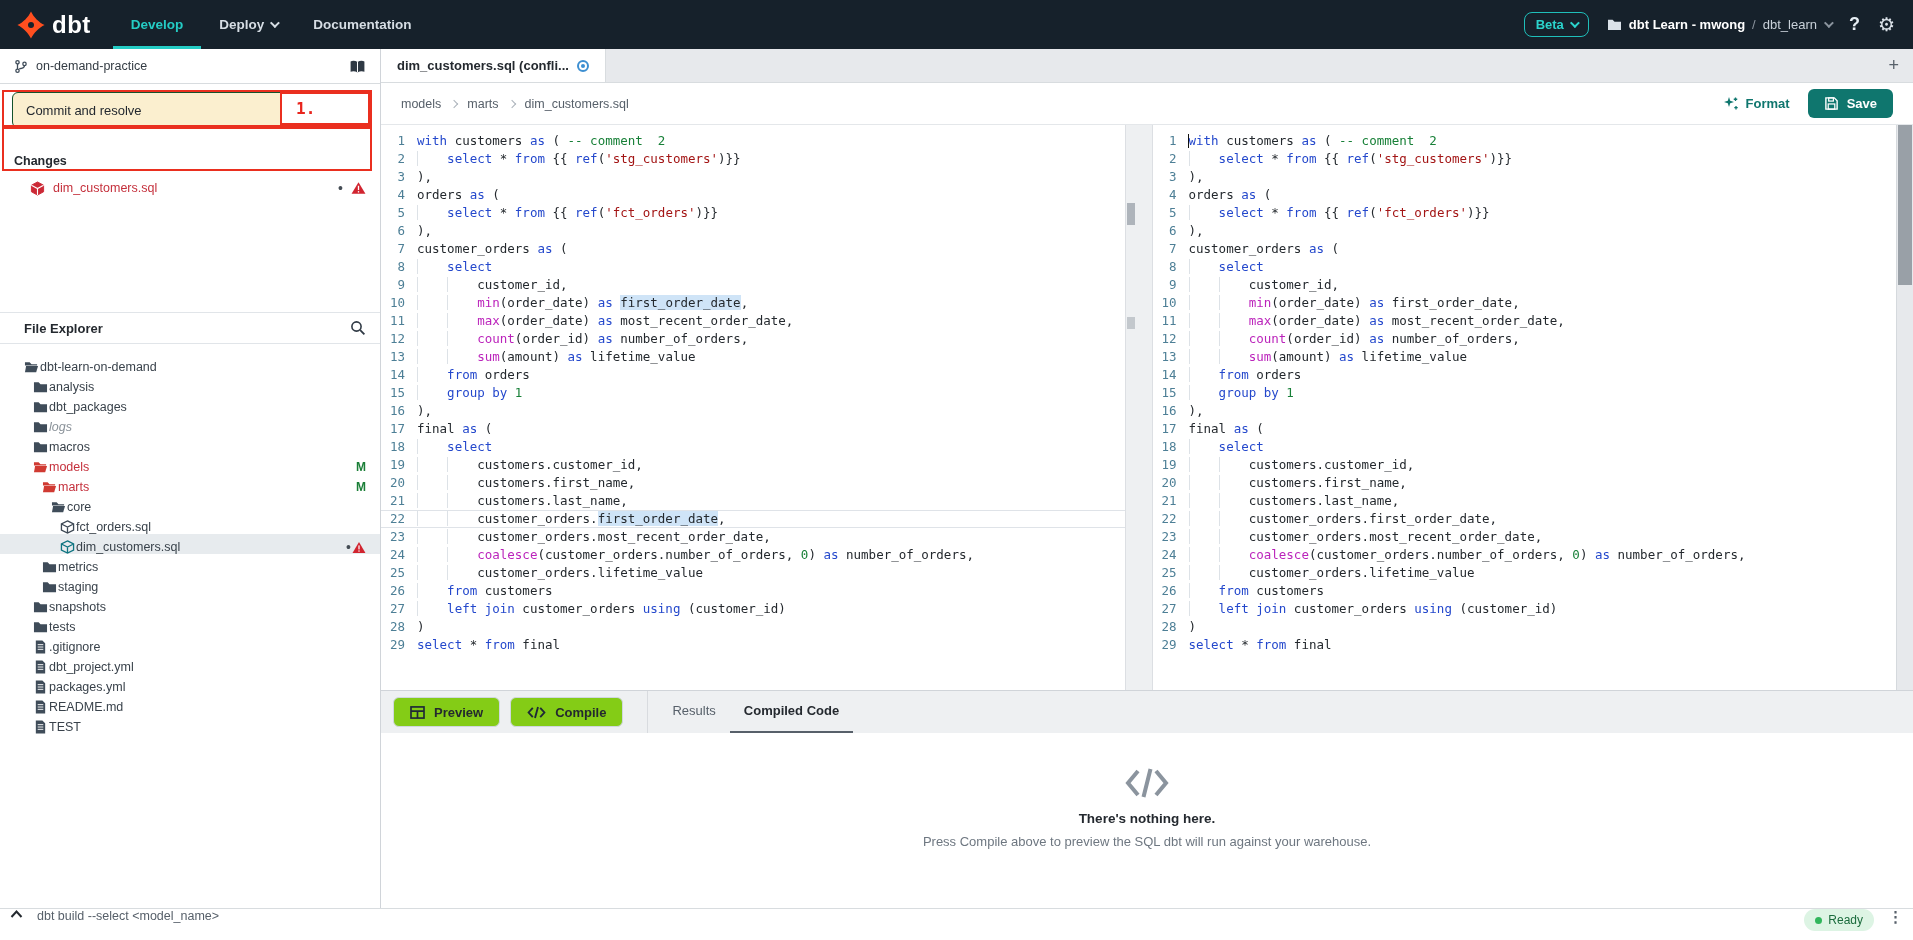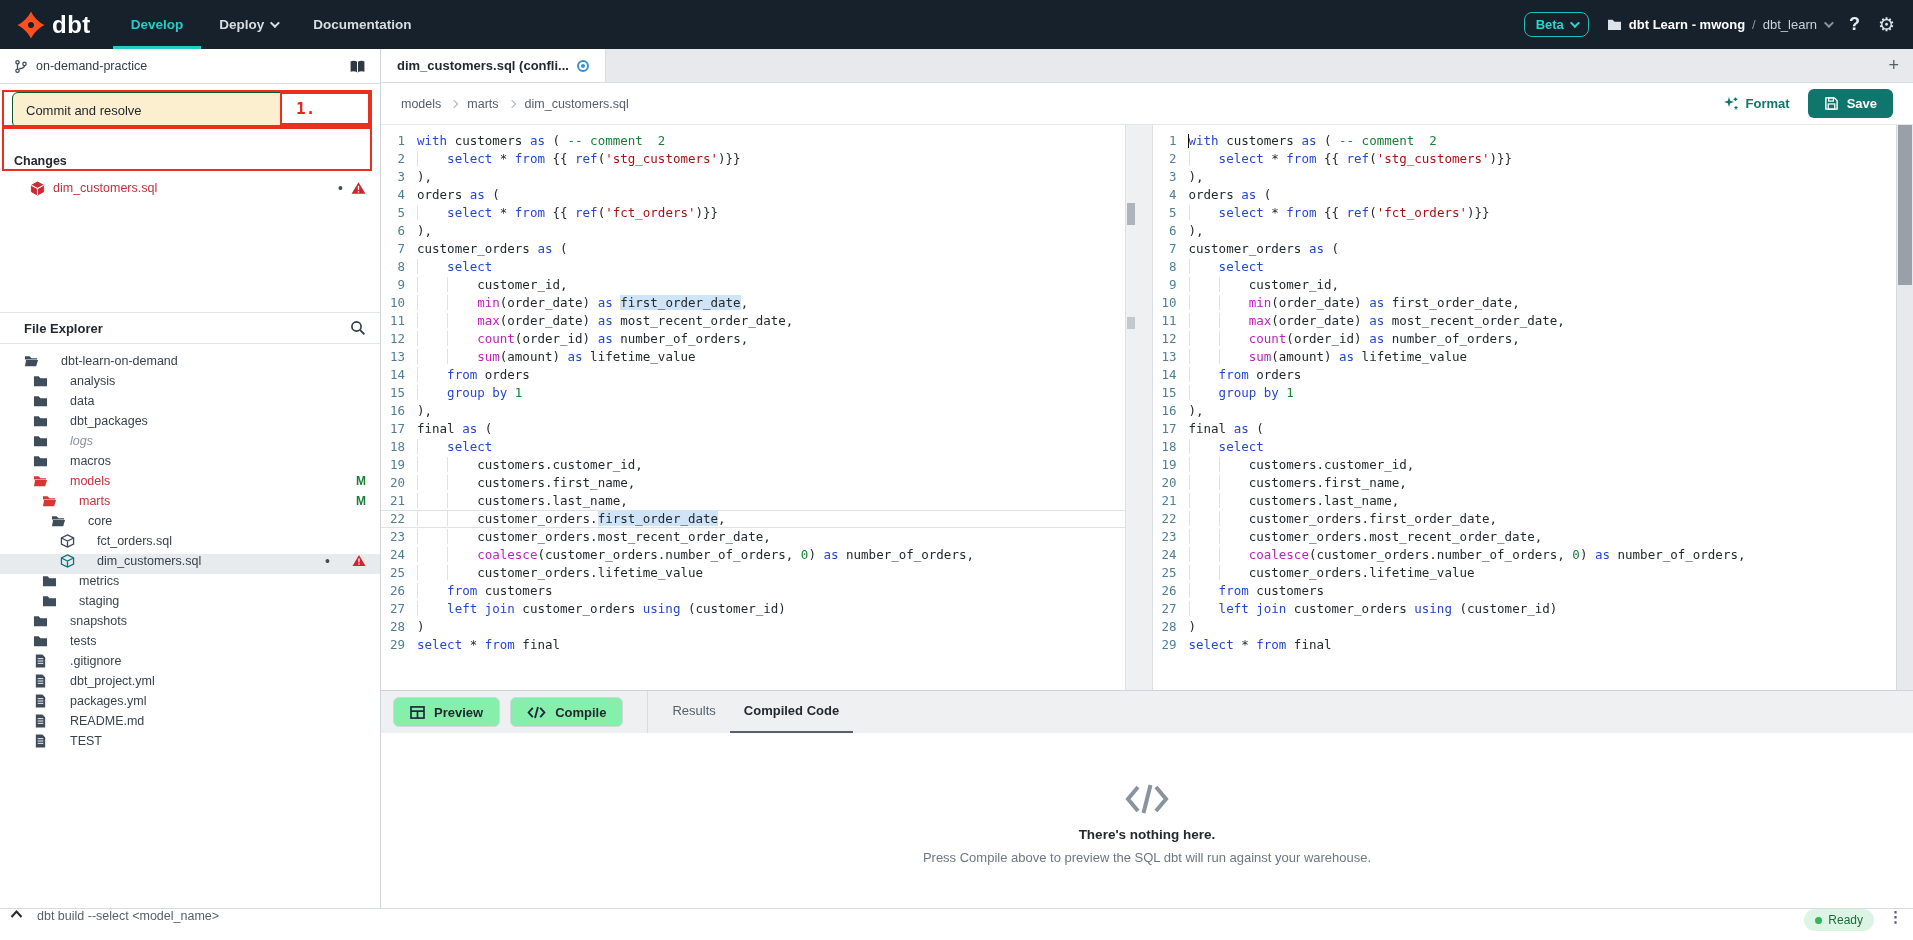--- a/index.html
+++ b/index.html
@@ -35,21 +35,21 @@
   .commit-row { margin:8px 12px 0 12px; height:36px; display:flex; border:1px solid #14532d; border-radius:6px; background:#fbefcf; overflow:hidden; cursor:pointer; }
   .commit-main { flex:1; display:flex; align-items:center; padding:0 13px; font-size:13px; color:#24292f; }
   .commit-caret { width:36px; border-left:1px solid #d4a72c; display:flex; align-items:center; justify-content:center; color:#24292f; }
   .changes-label { margin:26px 0 0 14px; font-size:12.5px; font-weight:bold; color:#24292f; }
   .changes-item { margin-top:8px; height:24px; display:flex; align-items:center; gap:8px; padding:0 14px 0 30px; font-size:12.5px; color:#c5303c; cursor:pointer; }
   .changes-item .spacer { flex:1; }
   .dot-mark { color:#444c54; font-size:14px; line-height:1; }
   .fe-header { margin-top:112px; border-top:1px solid #e1e5e9; border-bottom:1px solid #e1e5e9; height:32px; display:flex; align-items:center; gap:10px; padding:0 14px; font-size:13px; font-weight:bold; color:#24292f; }
   .fe-header .spacer { flex:1; }
   #file-tree { margin-top:10px; }
-  .tree-row { height:20px; display:flex; align-items:flex-start; gap:22px; font-size:12.5px; color:#39424b; cursor:pointer; padding-right:14px; }
+  .tree-row { height:20px; display:flex; align-items:flex-end; gap:1px; font-size:12.5px; color:#39424b; cursor:pointer; padding-right:14px; }
   .tree-row.selected { background:#e7ebee; }
   .tree-row .lbl.italic { font-style:italic; color:#8a9299; }
   .tree-row .lbl.red { color:#c5303c; }
   .tree-row .spacer { flex:1; }
   .m-badge { color:#1a7f37; font-weight:bold; font-size:12px; }
   .warn-tri { display:inline-flex; }
 
   
   .anno { position:absolute; border:2px solid #ea2f1f; pointer-events:none; }
   #anno-vc { left:2px; top:41px; width:370px; height:37px; }
@@ -87,25 +87,25 @@
   .tk-s { color:#a31515; }
   .tk-c { color:#188038; }
   .tk-n { color:#188038; }
   .tk-i { background:repeating-linear-gradient(to right,#dde2e7 0,#dde2e7 1px,transparent 1px,transparent 4ch); }
   .pane-left .tk-h { background:#cfe4f7; }
   .pane-left .cl.active { border-top:1px solid #dfe3e8; border-bottom:1px solid #dfe3e8; height:18px; line-height:16px; }
   .pane-right .cl:first-child .code::before { content:""; position:absolute; left:-1px; top:2px; width:1.5px; height:14px; background:#111; }
 
   
   #panel-header { height:43px; background:#eef0f2; border-top:1px solid #d0d4d9; display:flex; align-items:center; padding:0 12px; gap:10px; }
-  .pbtn { display:flex; align-items:center; gap:9px; background:#86efac; border:1px solid #d0d7de; border-radius:6px; height:30px; padding:0 16px; font-size:13px; font-weight:bold; color:#24292f; cursor:pointer; font-family:inherit; }
+  .pbtn { display:flex; align-items:center; gap:9px; background:#84cc16; border:1px solid #d0d7de; border-radius:6px; height:30px; padding:0 16px; font-size:13px; font-weight:bold; color:#24292f; cursor:pointer; font-family:inherit; }
   .pdivider { width:1px; height:43px; background:#d8dbdf; margin-left:14px; }
   .ptab { font-size:13px; color:#57606a; padding:0 14px; height:43px; display:flex; align-items:center; cursor:pointer; border-bottom:3px solid transparent; }
   .ptab.active { color:#24292f; font-weight:bold; border-bottom:3px solid #57606a; }
-  #panel-body { flex:1; background:#fff; display:flex; flex-direction:column; align-items:center; padding-top:50px; }
+  #panel-body { flex:1; background:#fff; display:flex; flex-direction:column; align-items:center; padding-top:34px; }
   .empty-title { margin-top:12px; font-size:13.5px; font-weight:bold; color:#24292f; }
   .empty-sub { margin-top:8px; font-size:13px; color:#6e7781; }
 
   
   #statusbar { height:32px; border-top:1px solid #d8dcdf; background:#fff; display:flex; align-items:flex-start; padding:0 10px; gap:14px; }
   .cmd-input { flex:1; font-size:12.5px; color:#57606a; }
   .ready-pill { display:flex; align-items:center; gap:6px; background:#ddf4e4; border-radius:12px; padding:4px 11px; font-size:12px; color:#1a6b3c; }
   .ready-dot { width:7px; height:7px; border-radius:50%; background:#31b65c; }
   .kebab { font-size:15px; color:#57606a; font-weight:bold; letter-spacing:0; cursor:pointer; line-height:1; }
   svg { display:block; }
@@ -213,27 +213,20 @@
             <path d="M2.2 6.5 H15 L13 13 H1 Z" fill="#3f4c59"></path>
           </svg>
           <span class="lbl">dbt-learn-on-demand</span>
           <span class="spacer"></span>
         </div>
         <div class="tree-row" style="padding-left: 33px;">
           <svg width="15" height="14" viewBox="0 0 16 15">
             <path d="M1 2.5 H6 L8 4.5 H15 V13 H1 Z" fill="#3f4c59"></path>
           </svg>
           <span class="lbl">analysis</span>
-          <span class="spacer"></span>
-        </div>
-        <div class="tree-row" style="padding-left: 33px;">
-          <svg width="15" height="14" viewBox="0 0 16 15">
-            <path d="M1 2.5 H6 L8 4.5 H15 V13 H1 Z" fill="#3f4c59"></path>
-          </svg>
-          <span class="lbl">data</span>
           <span class="spacer"></span>
         </div>
         <div class="tree-row" style="padding-left: 33px;">
           <svg width="15" height="14" viewBox="0 0 16 15">
             <path d="M1 2.5 H6 L8 4.5 H15 V13 H1 Z" fill="#3f4c59"></path>
           </svg>
           <span class="lbl">dbt_packages</span>
           <span class="spacer"></span>
         </div>
         <div class="tree-row" style="padding-left: 33px;">

